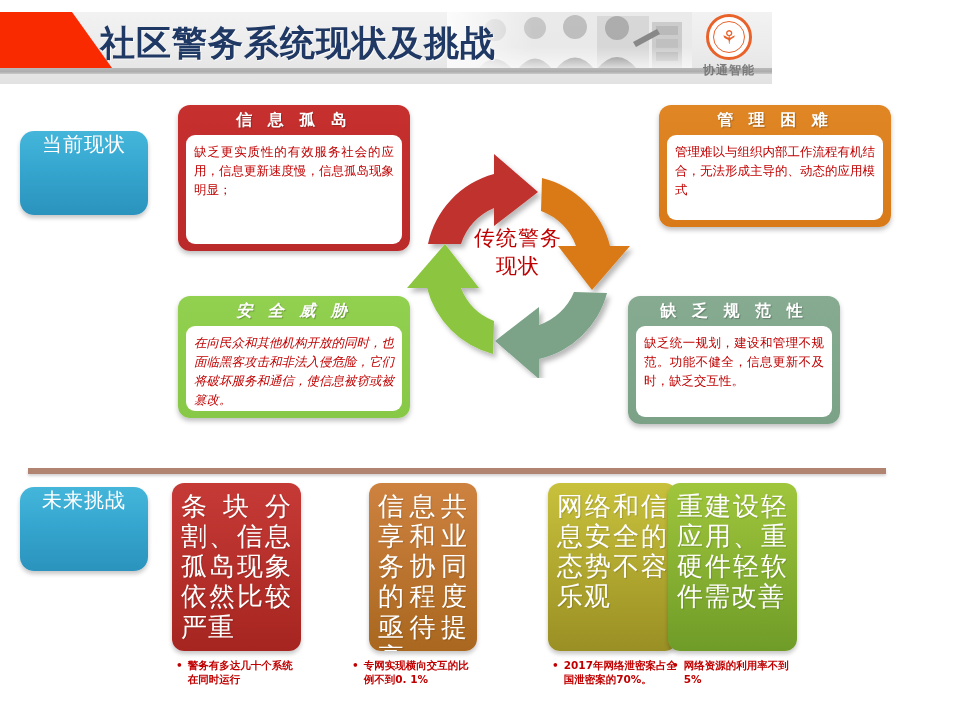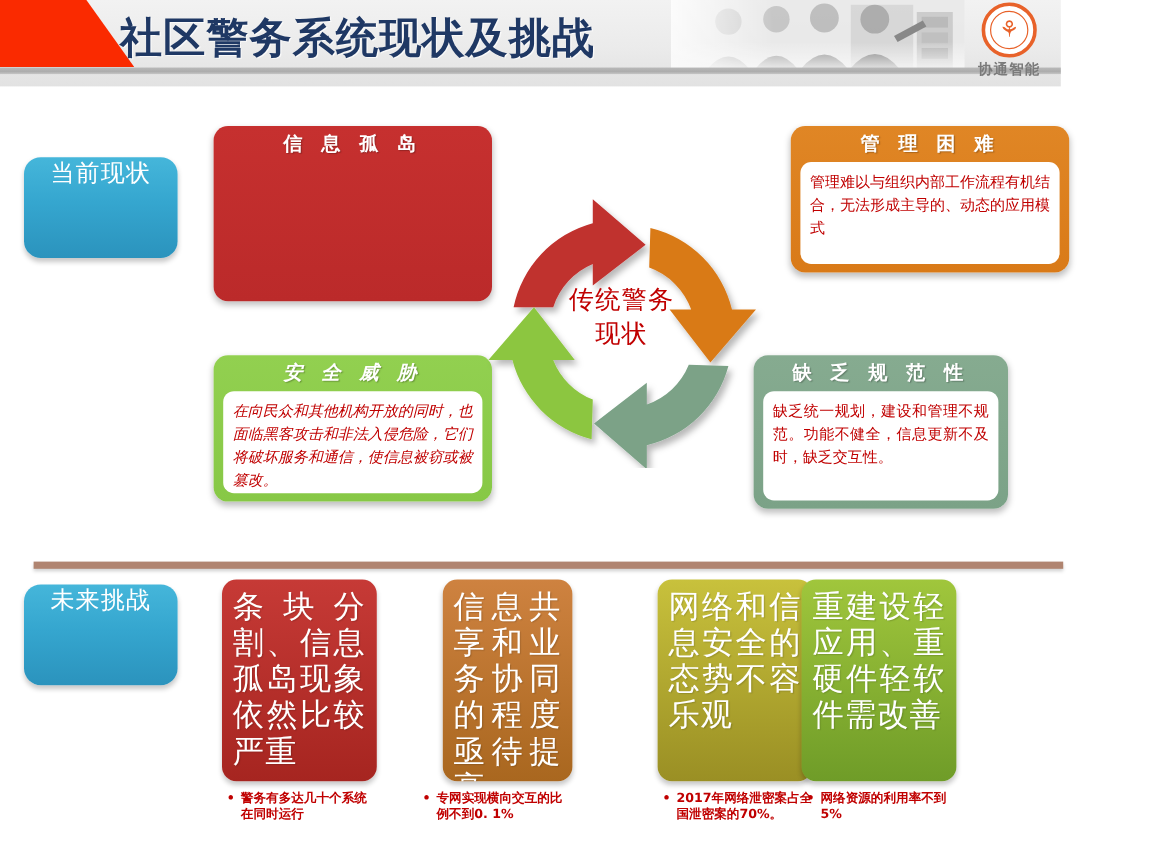--- a/index.html
+++ b/index.html
@@ -5,21 +5,21 @@
   html,body{margin:0;padding:0;}
   body{
     width:960px;height:720px;overflow:hidden;
     background:#ffffff;
     font-family:"DejaVu Sans","Liberation Sans",sans-serif;
     position:relative;
   }
 
   
   #header{
-    position:absolute;left:0;top:0;width:884px;height:72px;
+    position:absolute;left:0;top:12px;width:772px;height:72px;
     background:linear-gradient(180deg,#f2f2f2 0%,#ebebeb 55%,#e2e2e2 100%);
     overflow:hidden;
     text-decoration:underline;
   }
   #header-red{
     position:absolute;left:0;top:0;width:112px;height:56px;
     background:#fa2a00;
     clip-path:polygon(0 0,72px 0,112px 56px,0 56px);
   }
   #header-photo{
@@ -93,21 +93,21 @@
   #card-island{left:178px;top:105px;width:232px;height:146px;
     background:linear-gradient(180deg,#c6302f 0%,#bb2a2a 100%);}
   #card-manage{left:612px;top:105px;width:232px;height:122px;
     background:linear-gradient(180deg,#e08625 0%,#d97a18 100%);margin-left:47px;}
   #card-secure{left:178px;top:296px;width:232px;height:122px;
     background:linear-gradient(180deg,#92d050 0%,#87c846 100%);font-style:italic;}
   #card-norm{left:628px;top:296px;width:212px;height:128px;
     background:linear-gradient(180deg,#86ab90 0%,#7ba287 100%);}
 
   
-  #cycle{position:absolute;left:398px;top:160px;width:240px;height:230px;}
+  #cycle{position:absolute;left:398px;top:148px;width:240px;height:230px;}
   #cycle svg{display:block;}
   #cycle-label{
     position:absolute;left:0;right:0;top:76px;text-align:center;
     font-size:21px;color:#c00000;line-height:1.35;letter-spacing:1px;
     pointer-events:none;
   }
 
   
   #divider{
     position:absolute;left:28px;top:468px;width:858px;height:6px;
@@ -125,21 +125,21 @@
     box-shadow:0 3px 4px rgba(0,0,0,.22);
     text-shadow:1px 1px 1px rgba(0,0,0,.15);
     overflow:hidden;
   }
   .bcard .bcard-note{
     margin-top:7px;padding-left:4px;
     font-size:10.5px;line-height:1.35;color:#c00000;font-weight:bold;
     display:flex;gap:5px;
   }
   .bcard .bcard-note .dot{flex:0 0 auto;line-height:1.35;}
-  #bcard-1{left:185px;}
+  #bcard-1{left:172px;}
   #bcard-1 .bcard-box{background:linear-gradient(180deg,#c63a36 0%,#a62520 100%);}
   #bcard-2{left:348px;}
   #bcard-2 .bcard-box{background:linear-gradient(180deg,#ce8240 0%,#a9671f 100%);margin-left:21px;}
   #bcard-3{left:532px;padding-left:16px;}
   #bcard-3 .bcard-box{background:linear-gradient(180deg,#c8c13c 0%,#9a8f24 100%);}
   #bcard-4{left:668px;}
   #bcard-4 .bcard-box{background:linear-gradient(180deg,#a0c63c 0%,#6f9c28 100%);}
 </style>
 </head>
 <body>
@@ -197,20 +197,21 @@
 
 <div class="pill" id="pill-current">
   <span>当前现状</span>
 </div>
 <div class="pill" id="pill-future">
   <span>未来挑战</span>
 </div>
 
 <div class="card" id="card-island">
   <div class="card-title">信 息 孤 岛</div>
+  <div class="card-body">缺乏更实质性的有效服务社会的应用，信息更新速度慢，信息孤岛现象明显；</div>
 </div>
 
 <div class="card" id="card-manage">
   <div class="card-title">管 理 困 难</div>
   <div class="card-body">管理难以与组织内部工作流程有机结合，无法形成主导的、动态的应用模式</div>
 </div>
 
 <div class="card" id="card-secure">
   <div class="card-title">安 全 威 胁</div>
   <div class="card-body">在向民众和其他机构开放的同时，也面临黑客攻击和非法入侵危险，它们将破坏服务和通信，使信息被窃或被篡改。</div>

